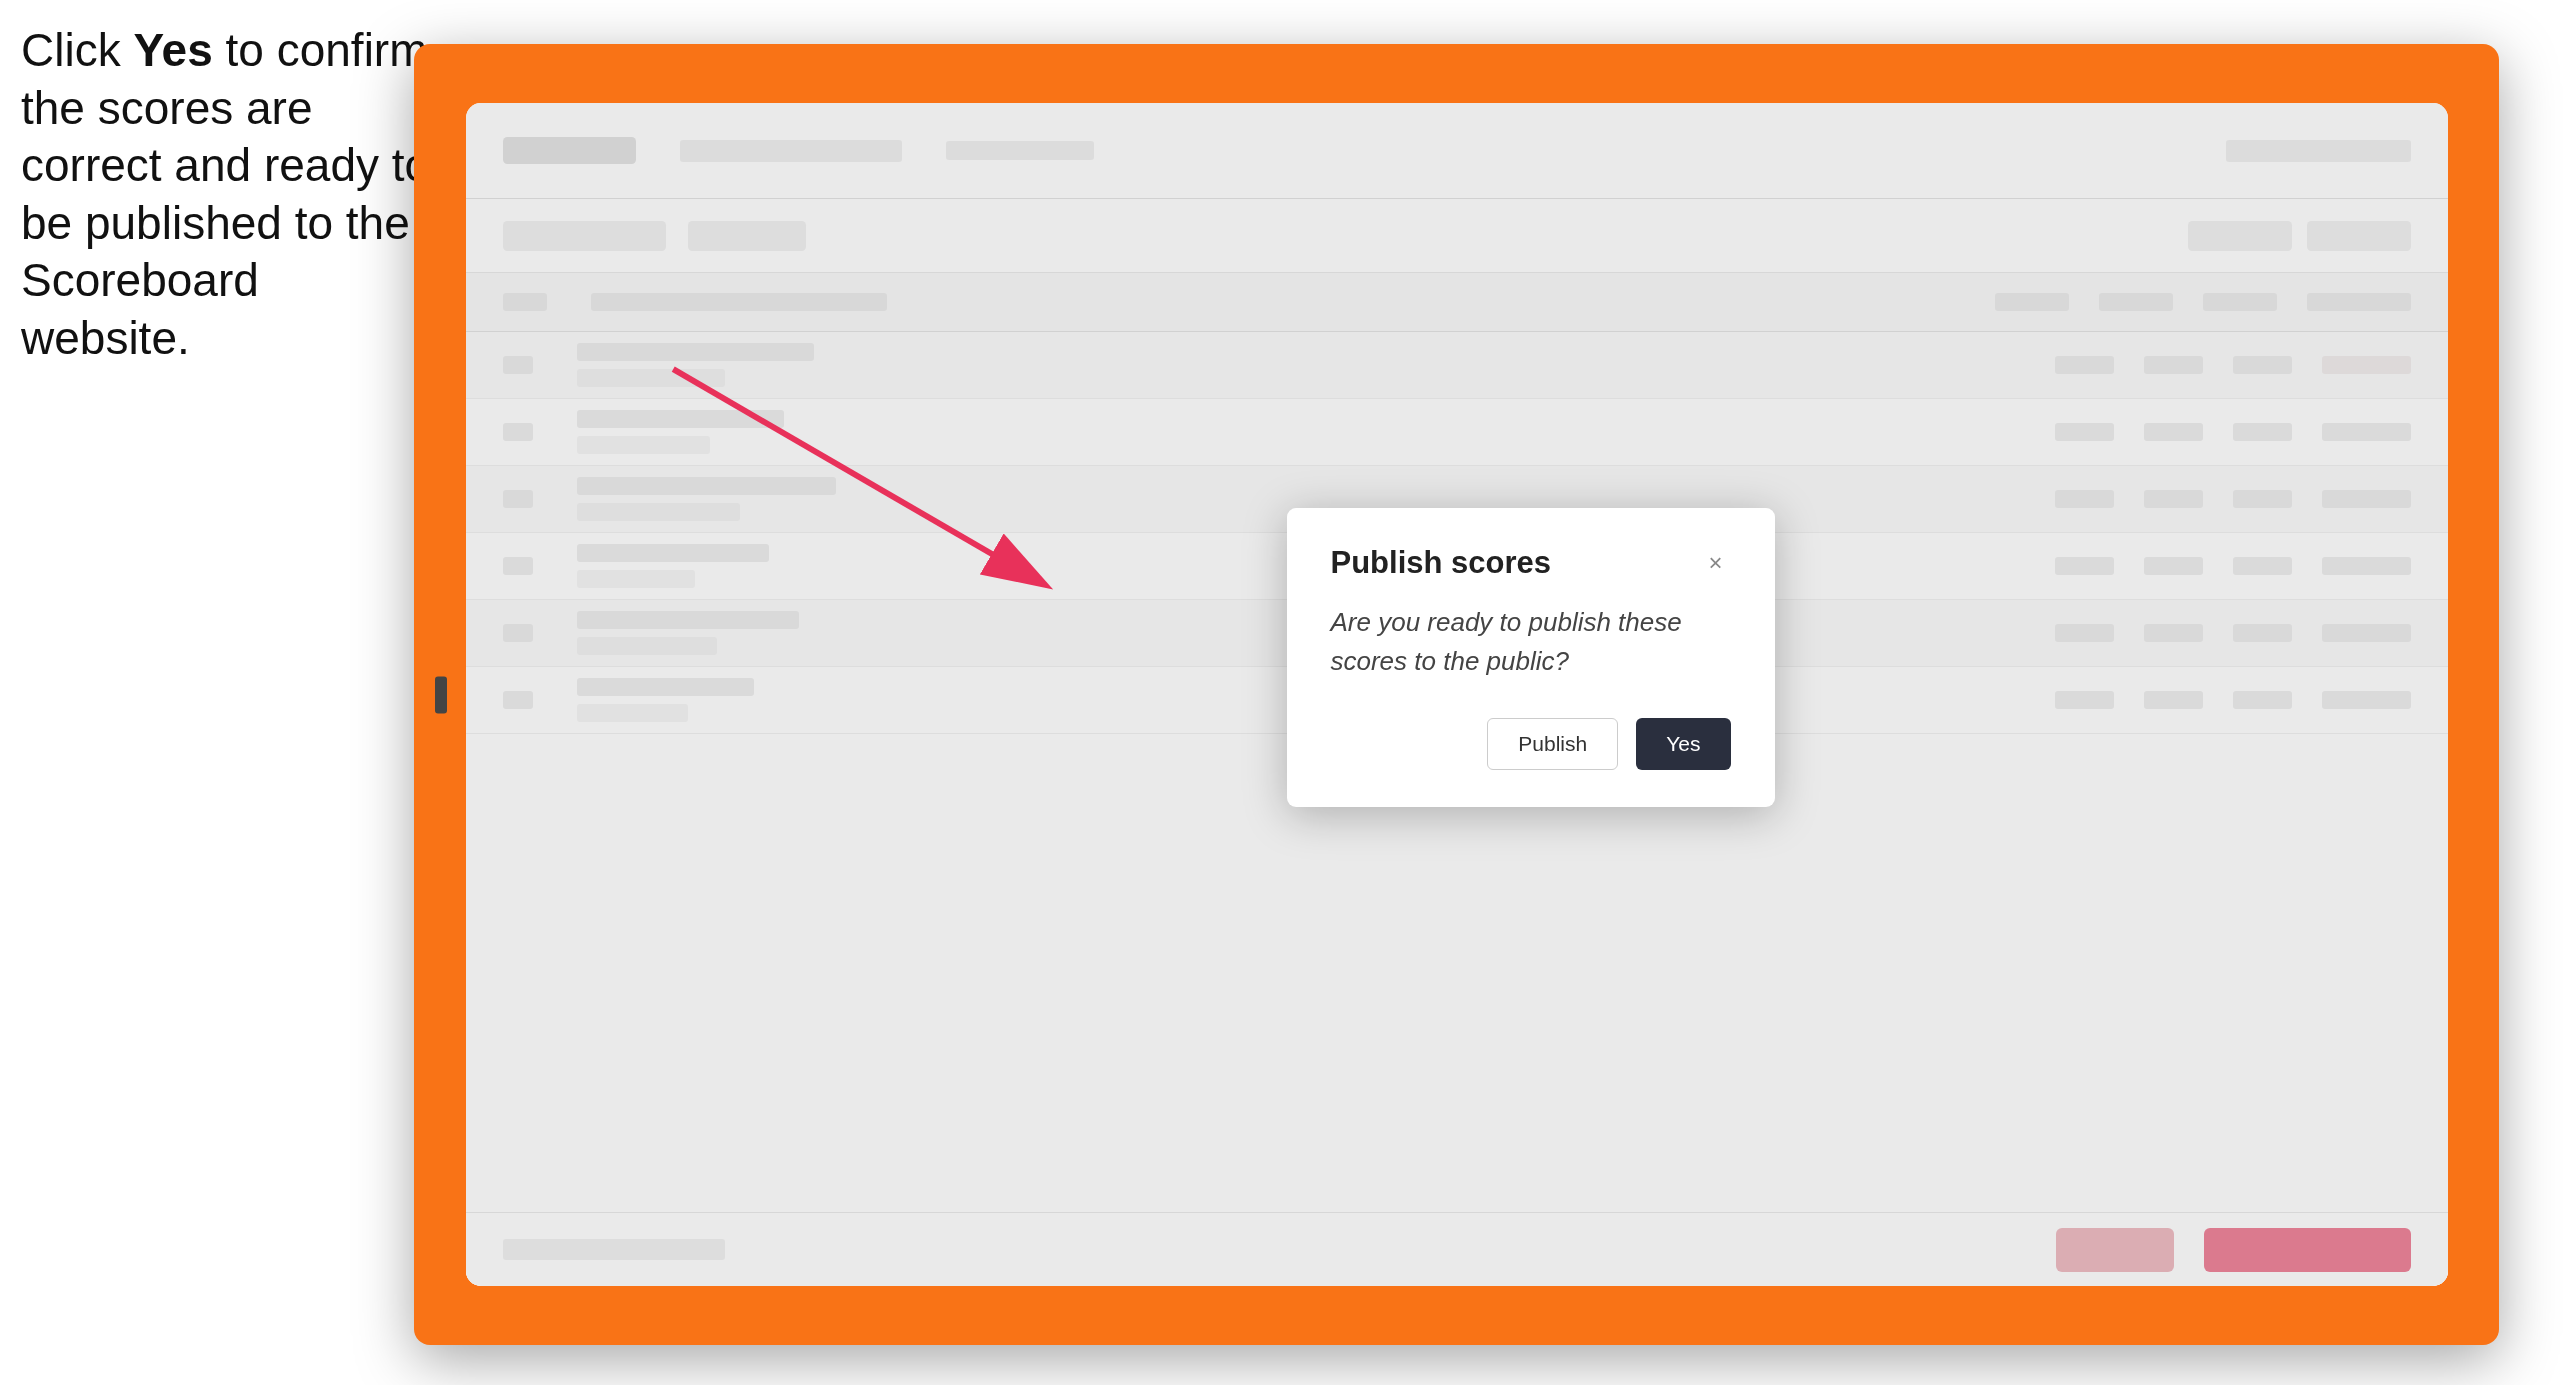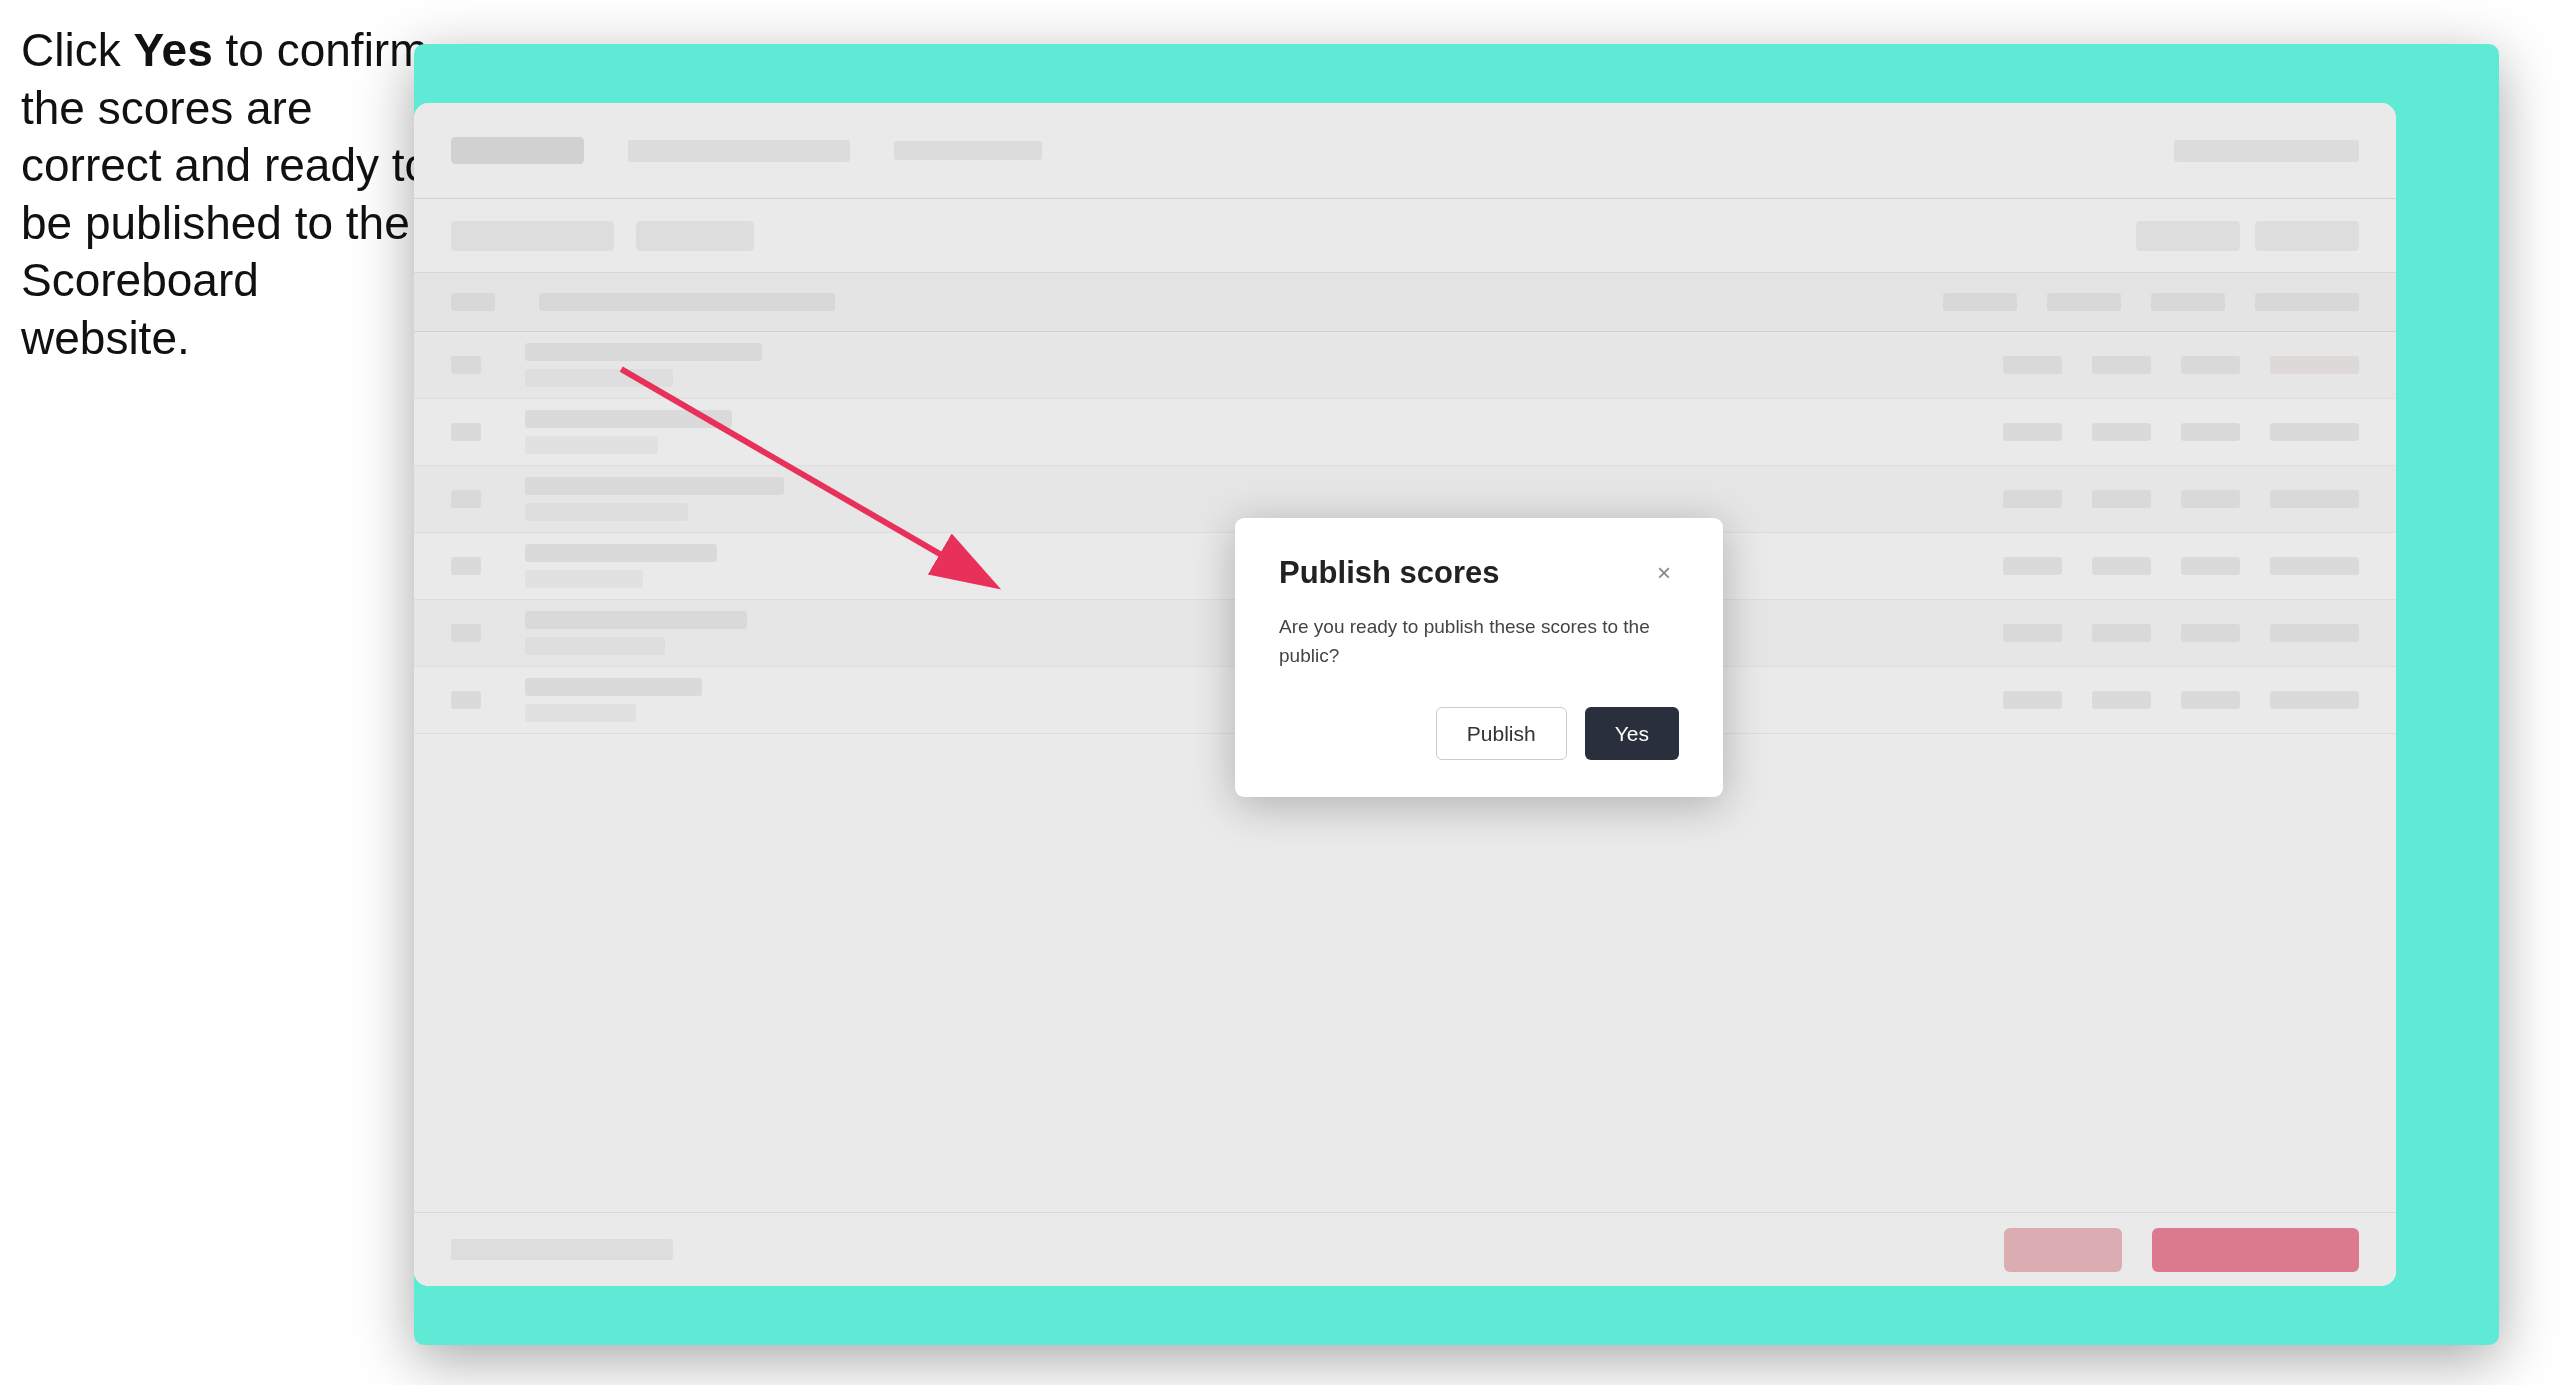--- a/index.html
+++ b/index.html
@@ -26,25 +26,26 @@
       font-weight: 800;
     }
 
     
     .tablet {
       position: absolute;
       left: 414px;
       top: 44px;
       width: 2085px;
       height: 1301px;
-      background: #5eead4;
-      border-radius: 10px;
+      background: #f97316;
+      border-radius: 16px;
       box-shadow: 0 15px 59px rgba(0,0,0,0.35);
       display: flex;
       align-items: center;
+      justify-content: center;
     }
 
     .tablet-screen {
       width: 1982px;
       height: 1183px;
       background: #f0f0f0;
       border-radius: 15px;
       overflow: hidden;
       position: relative;
     }
@@ -215,24 +216,25 @@
       align-items: center;
       justify-content: center;
       font-size: 24px;
       color: #888888;
       cursor: pointer;
       border: none;
       background: none;
     }
 
     .modal-body {
-      font-size: 19px;
+      font-size: 26px;
       color: #444444;
       margin-bottom: 37px;
       line-height: 1.5;
+      font-style: italic;
     }
 
     .modal-footer {
       display: flex;
       justify-content: flex-end;
       gap: 18px;
     }
 
     .btn-cancel {
       padding: 13.3px 30px;

